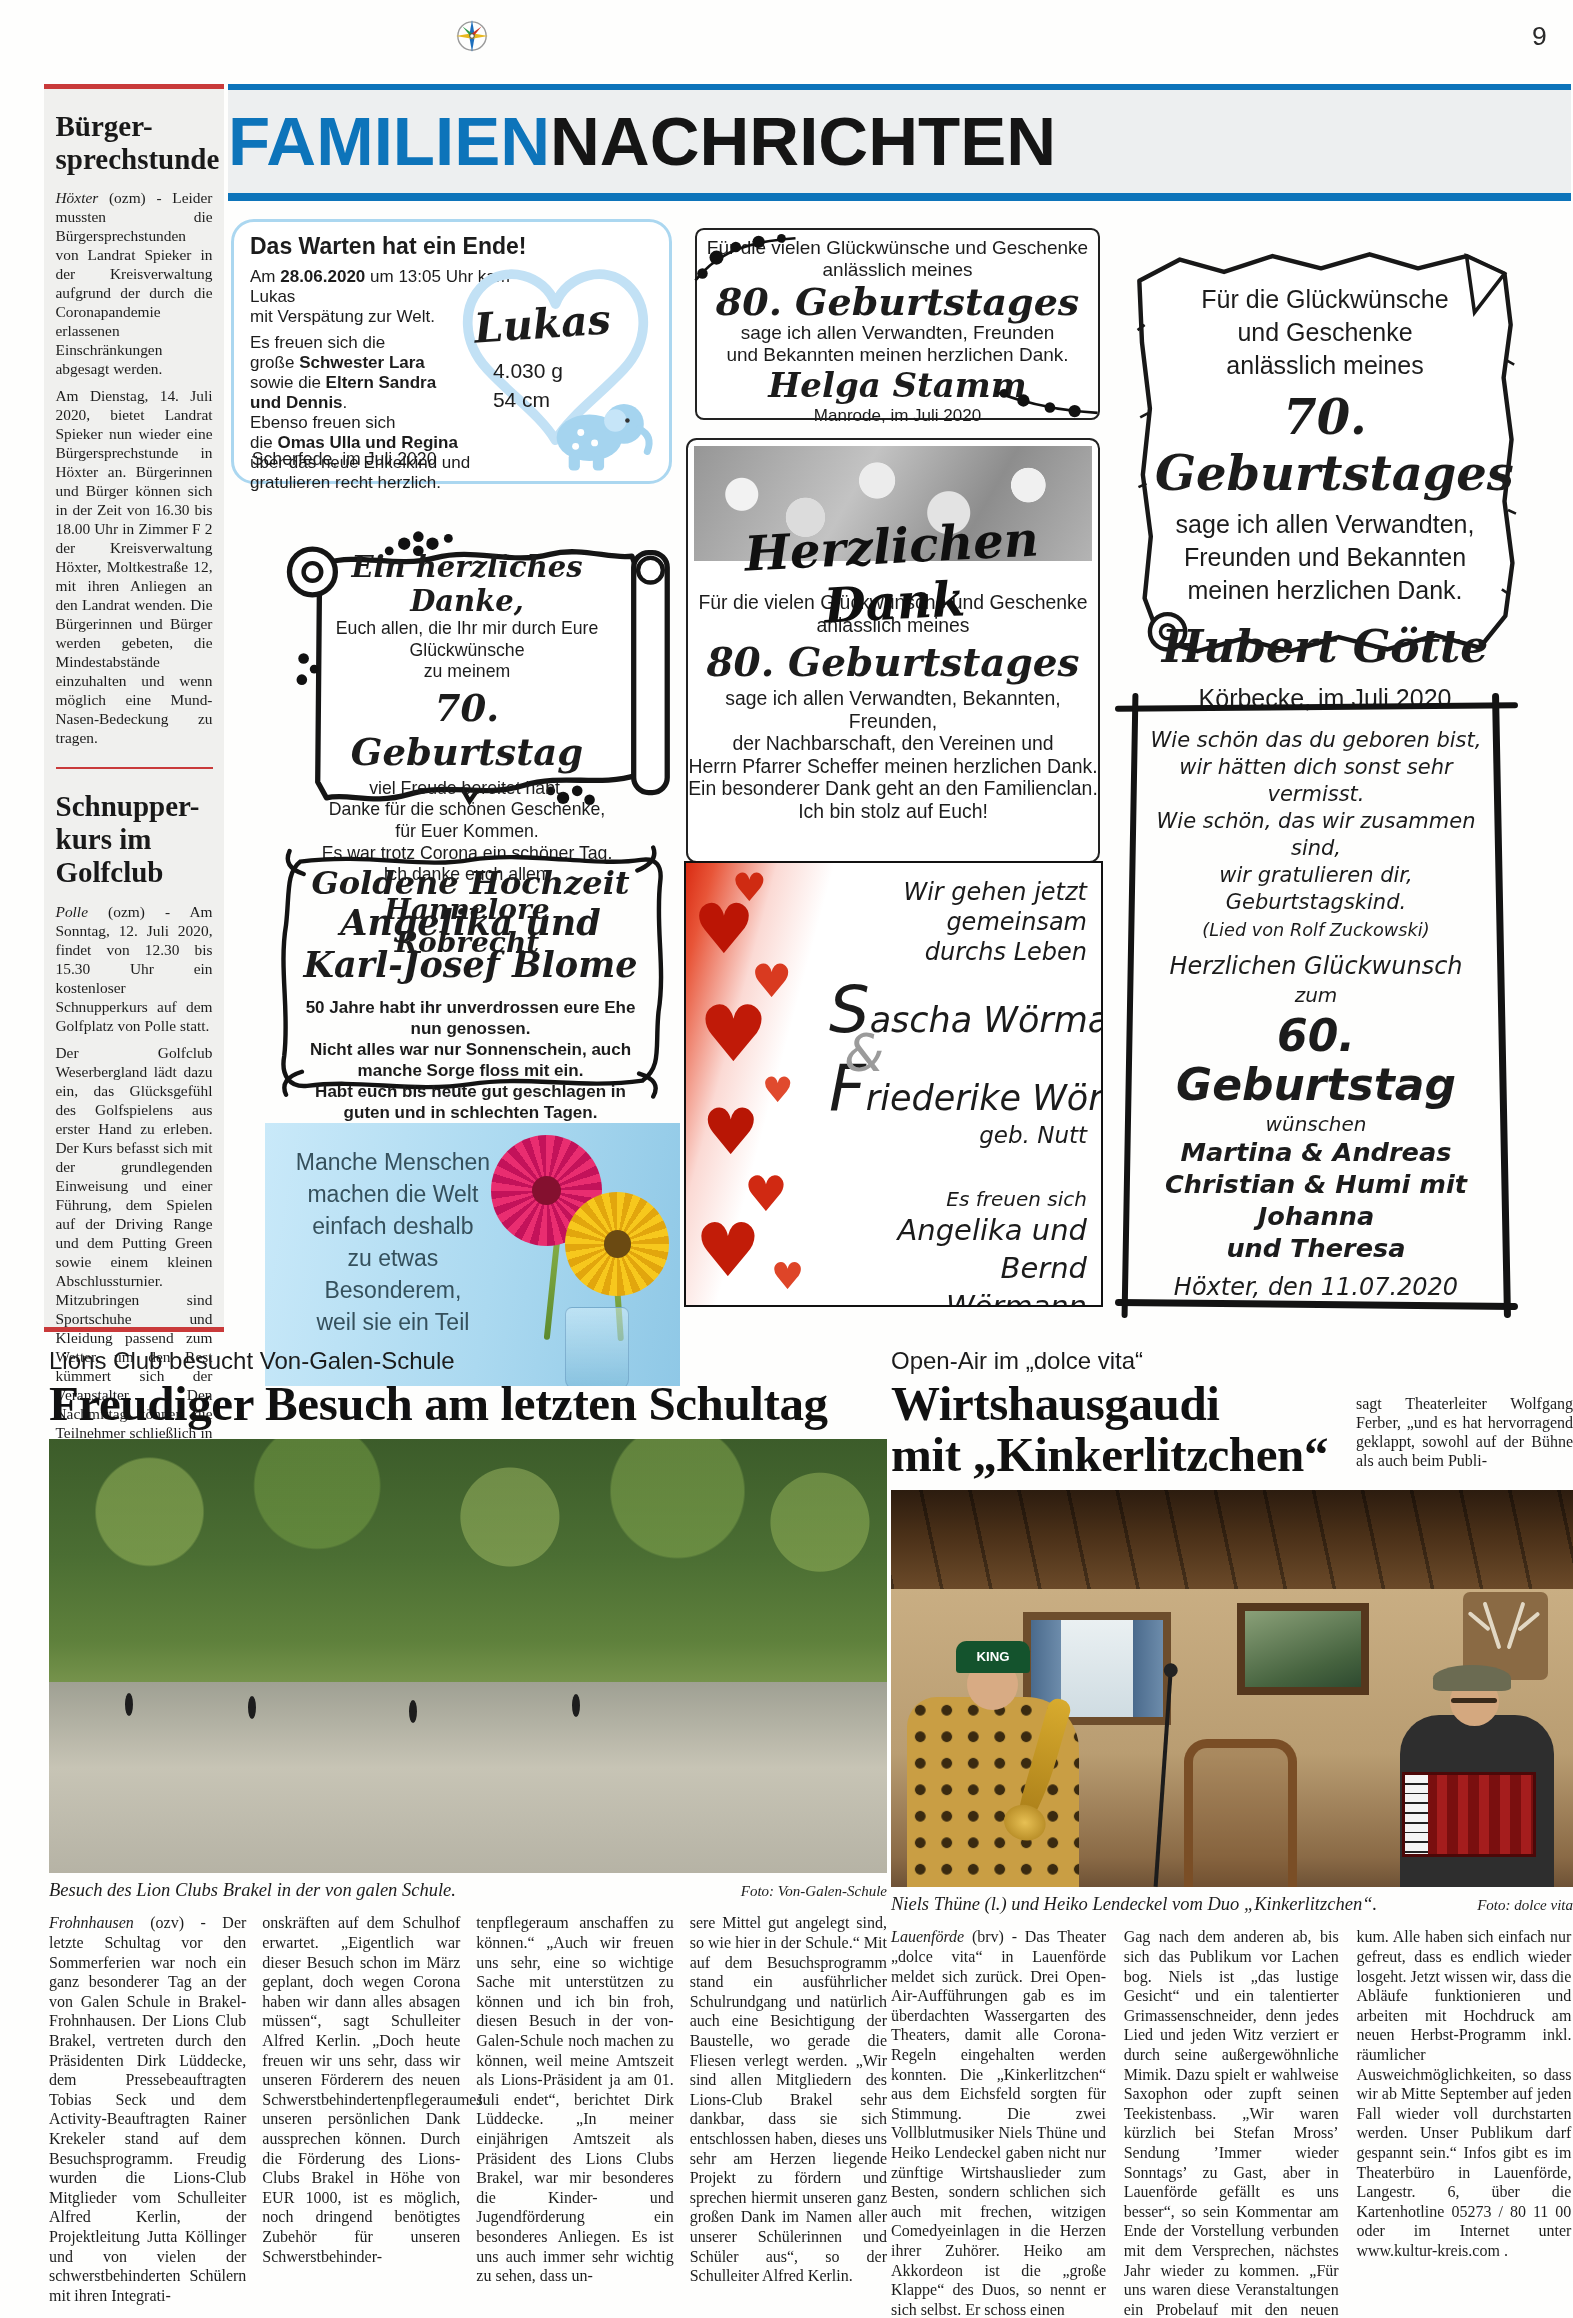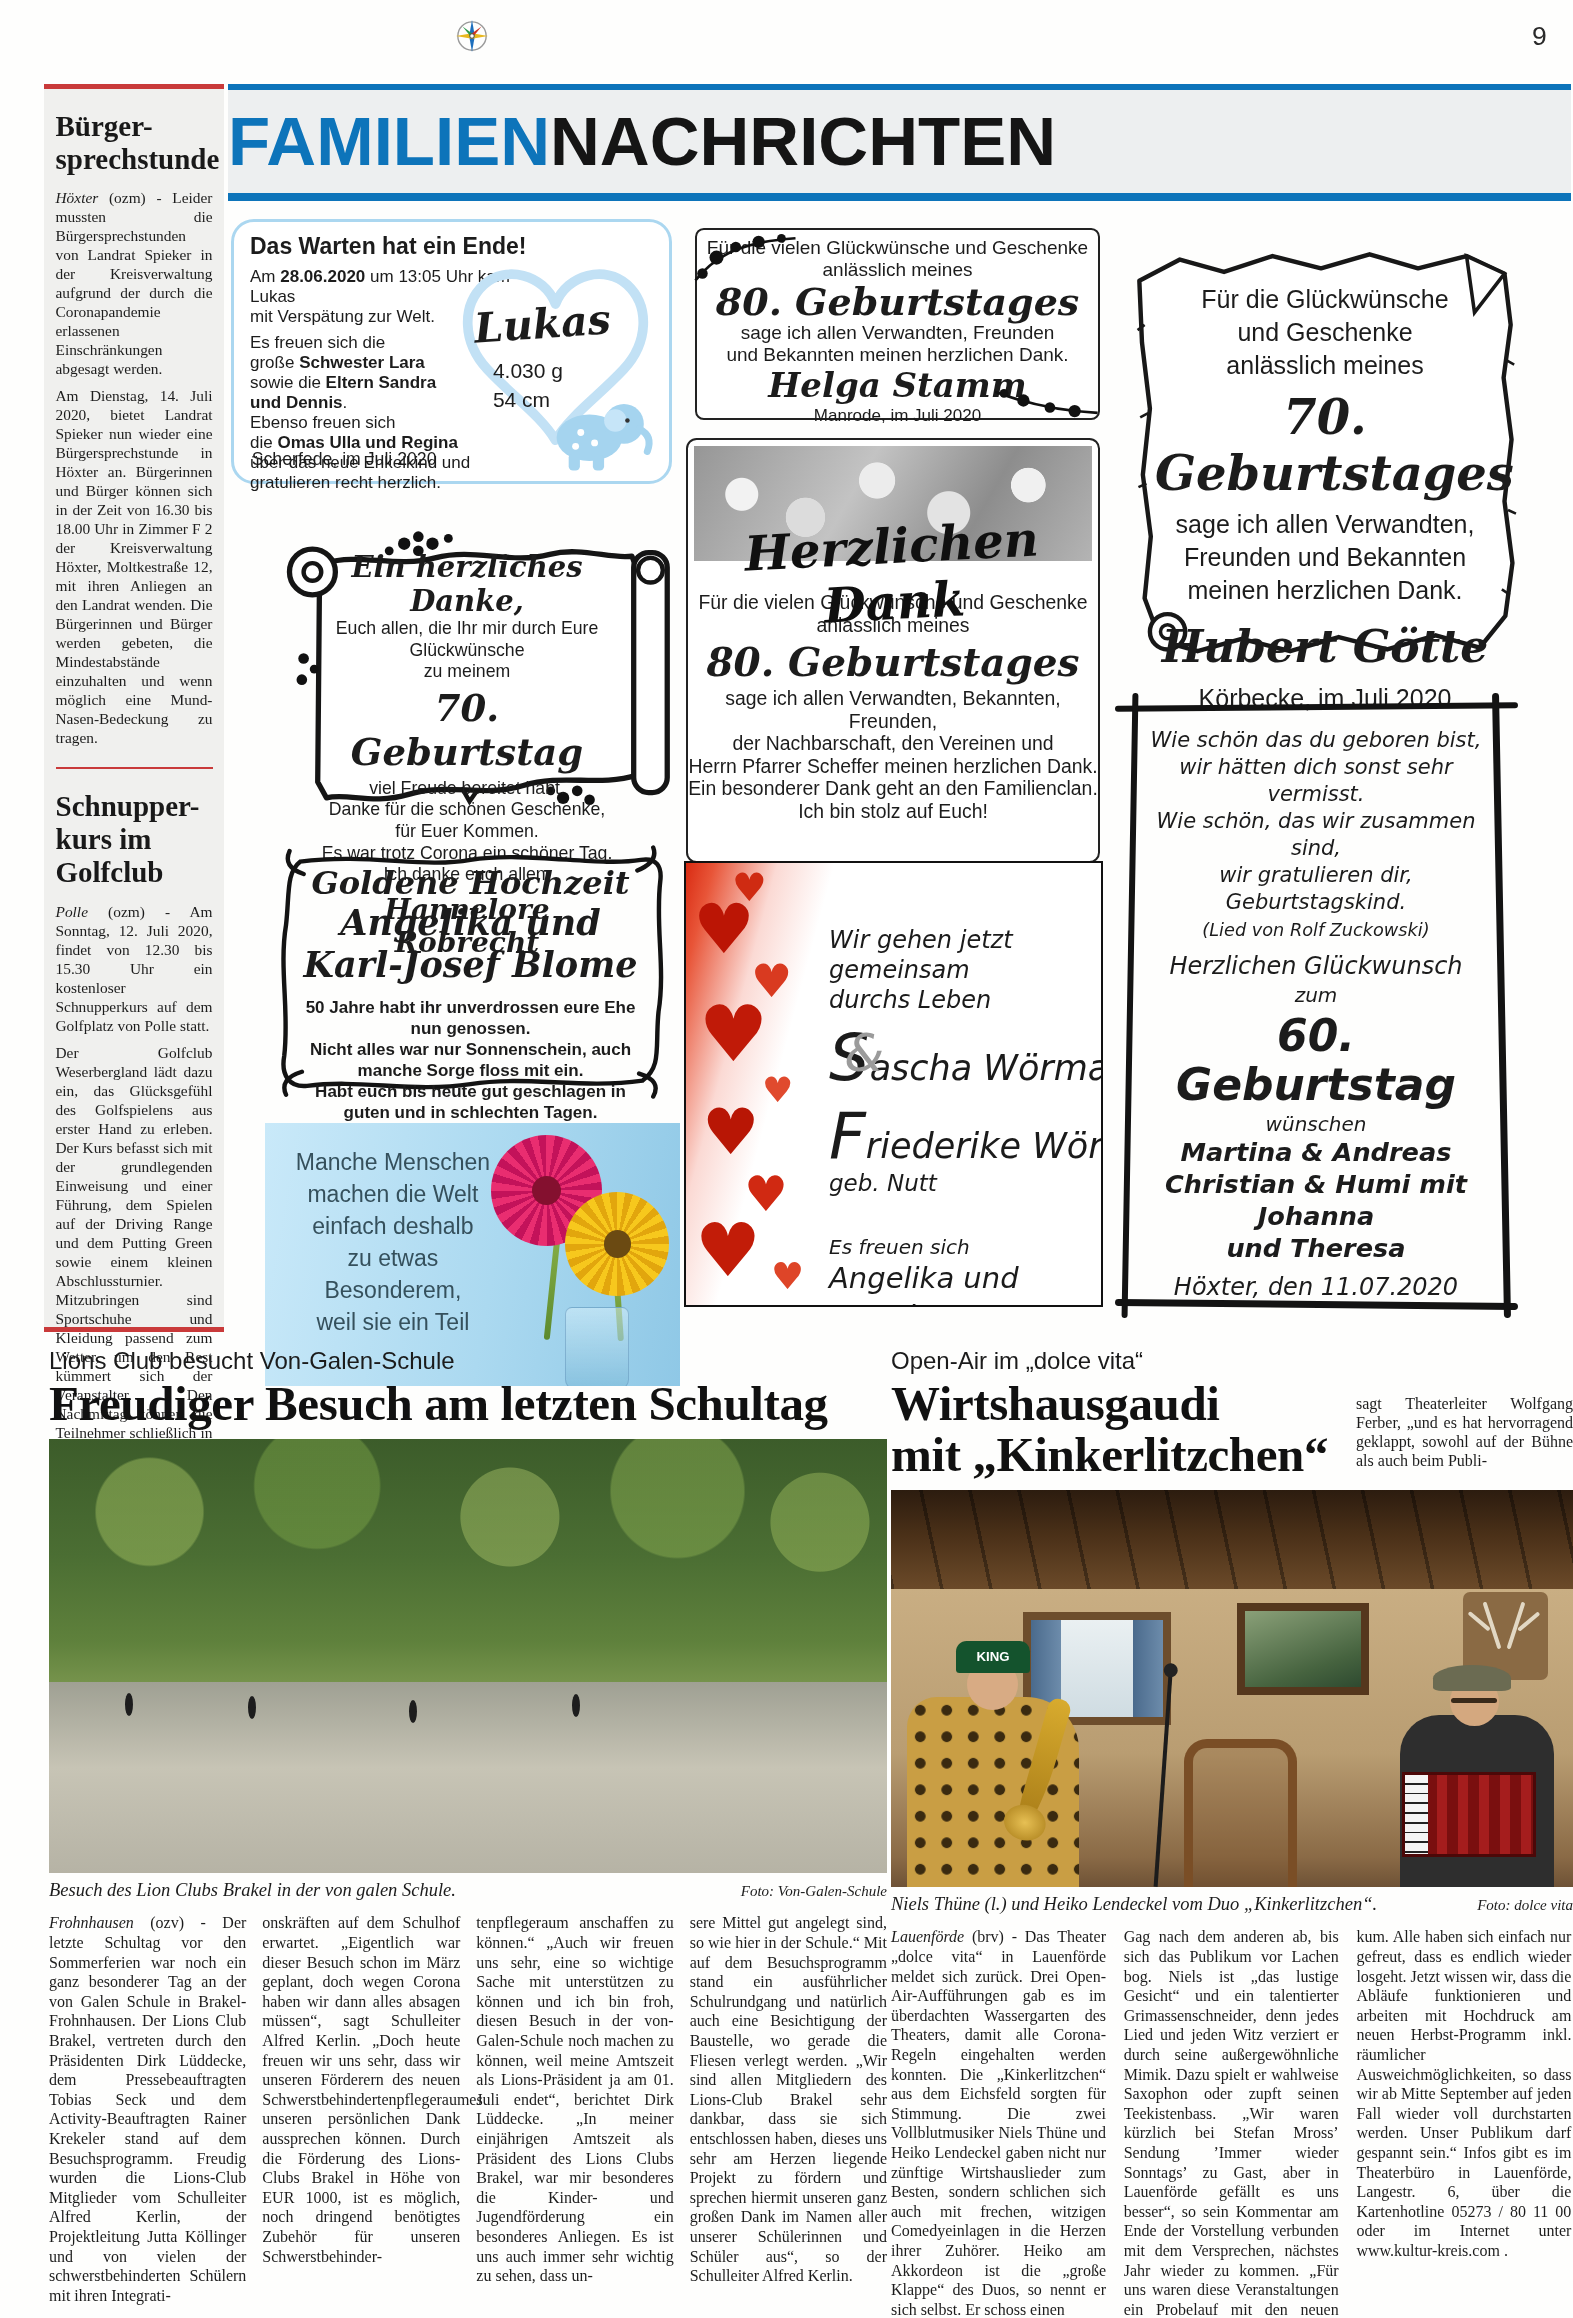--- a/index.html
+++ b/index.html
@@ -107,21 +107,21 @@
   #ad-janzen .body{margin-top:30px;}
   #ad-janzen .s{font-size:19.4px;line-height:22.5px;}
   #ad-janzen .big{font-family:"DejaVu Serif",serif;font-style:italic;font-weight:bold;font-size:39px;line-height:46px;margin:2.6px 0;}
 
   
   #ad-woermann{left:684px;top:861px;width:419px;height:446px;border:2.6px solid #111;overflow:hidden;
                font-family:"DejaVu Sans",sans-serif;background:#fff;}
   .hearts-panel{position:absolute;left:0;top:0;bottom:0;width:168px;
       background:linear-gradient(105deg,#d92b12 0%,#e85538 10%,rgba(240,120,100,.28) 32%,rgba(255,255,255,0) 52%);}
   .hearts-panel span{position:absolute;color:#c41806;line-height:1;}
-  .w-text{position:absolute;right:14px;top:14px;width:258px;font-style:italic;color:#1b1b1b;margin-top:48px;}
+  .w-text{position:absolute;right:14px;top:14px;width:258px;text-align:right;font-style:italic;color:#1b1b1b;}
   .w-l1{font-size:24px;line-height:30px;}
   .w-name{font-size:35px;line-height:41px;margin-top:23px;white-space:nowrap;}
   .w-name .init{font-size:64px;}
   .w-name2{margin-top:26.5px;}
   .w-amp{position:absolute;right:217px;top:161px;font-size:51px;color:#9b9b9b;font-style:italic;}
   .w-nee{font-size:23px;margin-top:3.5px;}
   .w-joy{font-size:20px;margin-top:39px;}
   .w-fam{font-size:29px;line-height:38px;}
 
   

